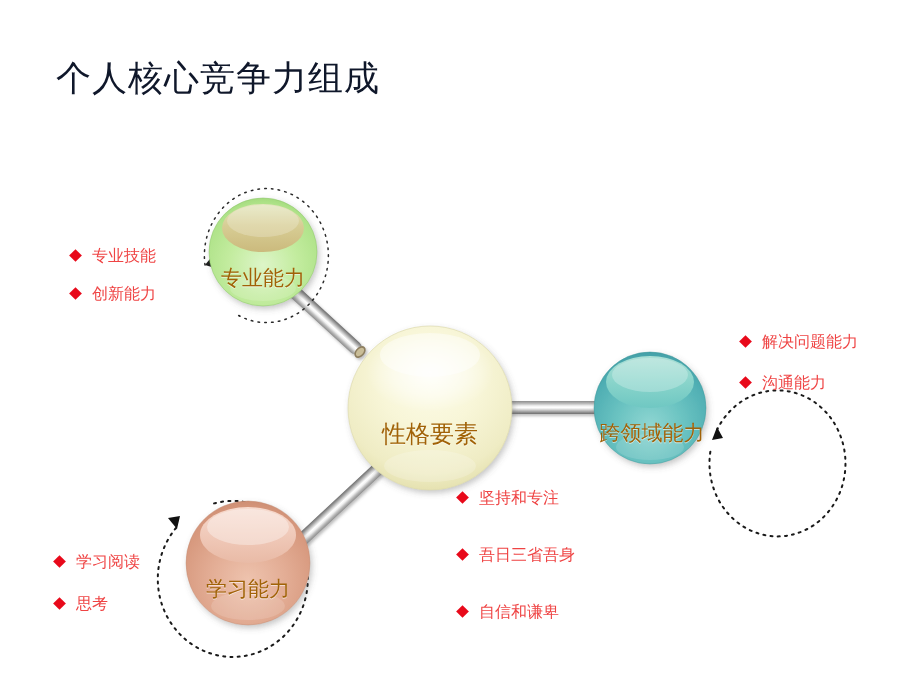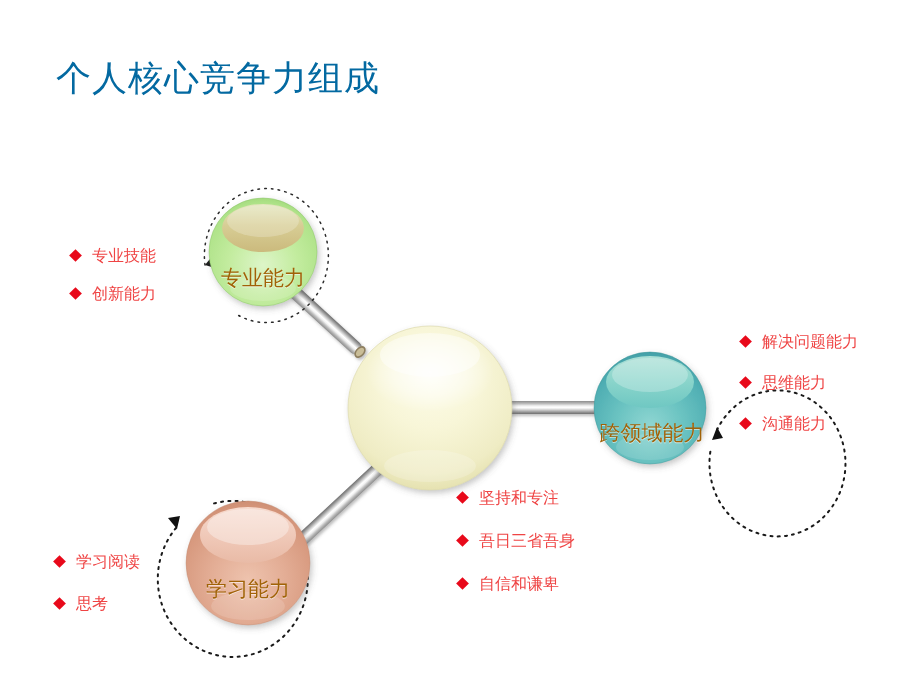--- a/index.html
+++ b/index.html
@@ -27,21 +27,21 @@
 
   
   #title {
     position: absolute;
     left: 56px;
     top: 56px;
     font-size: 35px;
     line-height: 44px;
     font-weight: 400;
     letter-spacing: 1px;
-    color: #0369a1;
+    color: #0f172a;
     white-space: nowrap;
     text-align: center;
   }
 
   
   #canvas {
     position: absolute;
     left: 0; top: 0;
     width: 900px;
     height: 675px;
@@ -103,21 +103,21 @@
   #list-professional { left: 68px; top: 246px; }
   #list-professional .bullet-row + .bullet-row { margin-top: 18px; }
 
   #list-cross { left: 738px; top: 332px; }
   #list-cross .bullet-row + .bullet-row { margin-top: 21px; }
 
   #list-learning { left: 52px; top: 524px; margin-top: 28px; }
   #list-learning .bullet-row + .bullet-row { margin-top: 22px; }
 
   #list-character { left: 455px; top: 488px; }
-  #list-character .bullet-row + .bullet-row { margin-top: 23px; }
+  #list-character .bullet-row + .bullet-row { margin-top: 37px; }
 </style>
 </head>
 <body>
 
 <div id="slide">
 
   <div id="title">个人核心竞争力组成</div>
 
   <svg id="canvas" viewBox="0 0 900 675">
     <defs>
@@ -256,20 +256,21 @@
       <circle cx="430" cy="408" r="82" fill="url(#gCenter)" filter="url(#sphShadow)"></circle>
       <ellipse cx="430" cy="372" rx="64" ry="40" fill="url(#gCenterTop)"></ellipse>
       <ellipse cx="430" cy="355" rx="50" ry="22" fill="#ffffff" opacity="0.45"></ellipse>
       <ellipse cx="430" cy="466" rx="46" ry="16" fill="#ffffff" opacity="0.2"></ellipse>
       <circle cx="430" cy="408" r="82" fill="none" stroke="#ddd9ad" stroke-width="0.9" opacity="0.75"></circle>
     </g>
   </svg>
 
   <div class="node-label" style="left:263px; top:252px;">专业能力</div>
 
+  <div class="node-label center" style="left:430px; top:408px;">性格要素</div>
 
   <div class="node-label" style="left:652px; top:407px;">跨领域能力</div>
 
   <div class="node-label" style="left:248px; top:563px;">学习能力</div>
 
   <div class="bullet-list" id="list-professional">
     <div class="bullet-row">
       <span class="bullet-mark">
           <i></i>
         </span>
@@ -287,26 +288,20 @@
     <div class="bullet-row">
       <span class="bullet-mark">
           <i></i>
         </span>
       <span class="bullet-text">解决问题能力</span>
     </div>
     <div class="bullet-row">
       <span class="bullet-mark">
           <i></i>
         </span>
-      <span class="bullet-text">思维能力</span>
-    </div>
-    <div class="bullet-row">
-      <span class="bullet-mark">
-          <i></i>
-        </span>
       <span class="bullet-text">沟通能力</span>
     </div>
   </div>
 
   <div class="bullet-list" id="list-learning">
     <div class="bullet-row">
       <span class="bullet-mark">
           <i></i>
         </span>
       <span class="bullet-text">学习阅读</span>

